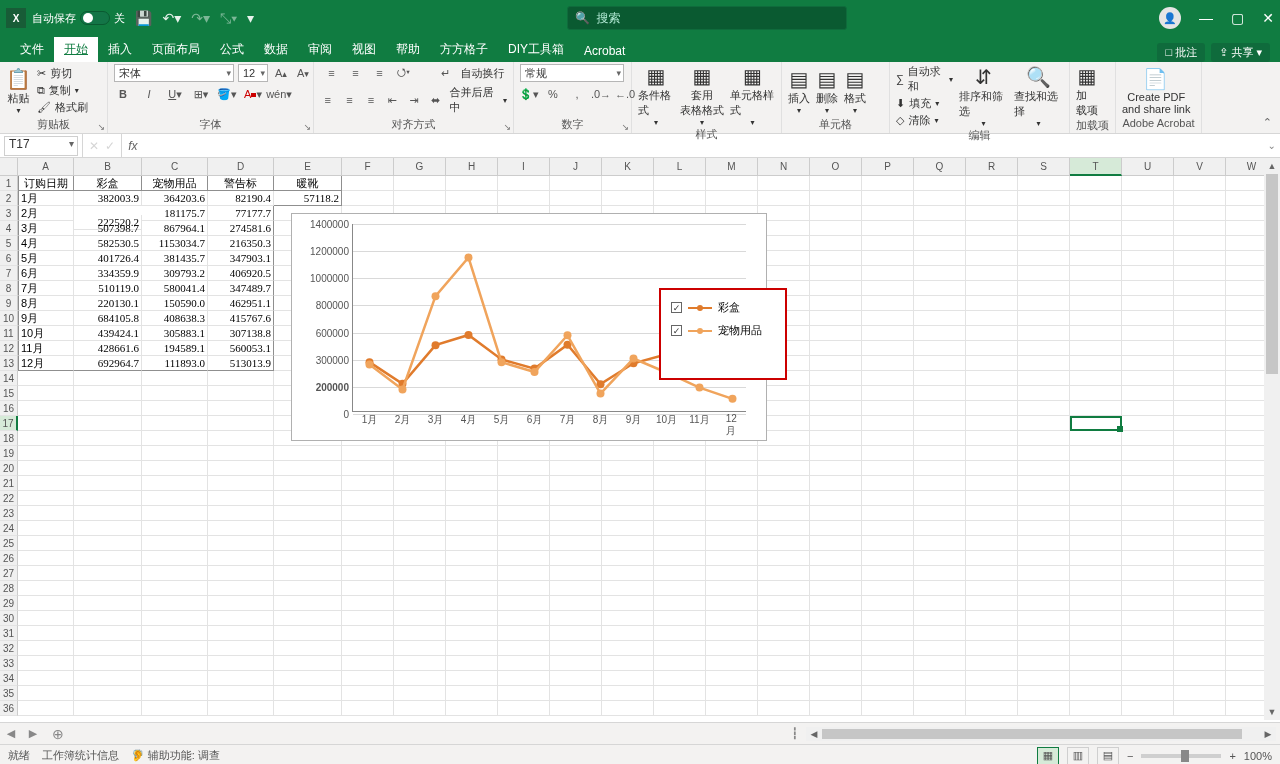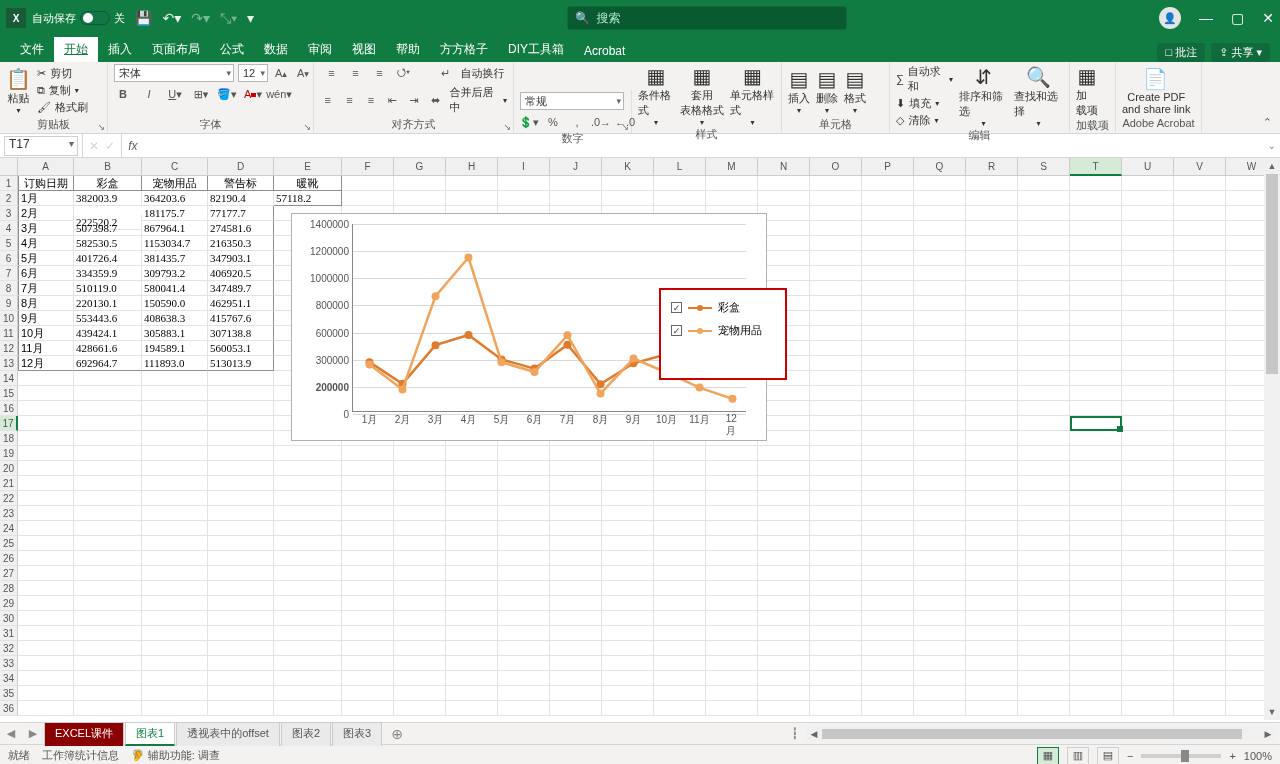--- a/index.html
+++ b/index.html
@@ -57,21 +57,21 @@
 .col-headers{height:18px;display:flex;}
 .corner{width:18px;height:18px;background:#f0f0f0;border-right:1px solid #ccc;border-bottom:1px solid #ccc;}
 .ch{flex:none;height:18px;background:#f0f0f0;border-right:1px solid #ccc;border-bottom:1px solid #ccc;text-align:center;font-size:10px;color:#555;line-height:18px;}
 .ch.active{background:#d6ead8;border-bottom:2px solid #107c41;}
 .rh{height:15px;background:#f0f0f0;border-right:1px solid #ccc;border-bottom:1px solid #e3e3e3;text-align:center;font-size:10px;color:#555;line-height:15px;}
 .rh.active{background:#d6ead8;border-right:2px solid #107c41;}
 .cells-wrap{flex:1;overflow:hidden;position:relative;}
 .cells{position:relative;}
 .row{display:flex;height:15px;}
 .cell{flex:none;border-right:1px solid #e3e3e3;border-bottom:1px solid #e3e3e3;height:15px;font-size:11px;padding:0 2px;line-height:15px;white-space:nowrap;overflow:hidden;}
-.cell.num{text-align:left;font-family:SimSun,serif;}
+.cell.num{text-align:right;font-family:SimSun,serif;}
 .cell.hdr{border-bottom:1px solid #8f8f8f;border-right:1px solid #8f8f8f;text-align:center;}
 .cell.hdr.first{border-left:1px solid #8f8f8f;}
 .cell.b-l{border-left:1px solid #8f8f8f;}
 .cell.b-r{border-right:1px solid #8f8f8f !important;}
 .cell.b-b{border-bottom:1px solid #8f8f8f;}
 .selected{position:absolute;border:2px solid #107c41;pointer-events:none;}
 .selected::after{content:"";position:absolute;width:6px;height:6px;background:#107c41;right:-3px;bottom:-3px;}
 
 
 .chart{position:absolute;background:#fff;border:1px solid #b0b0b0;}
@@ -236,21 +236,21 @@
         <span class="ic-btn">⇥</span>
         <span class="ic-btn">⬌</span>
           <span style="font-size:11px;">合并后居中</span>
           <span style="font-size:8px;">▾</span>
       </div>
     </div>
     <div class="label">对齐方式</div>
     <span class="dlg">↘</span>
   </div>
 
-  <div class="group" style="width:118px;margin-top:28px;">
+  <div class="group" style="width:118px;">
     <div class="body" style="flex-direction:column;gap:3px;align-items:flex-start;">
       <div class="sel" style="width:104px;">常规</div>
       <div class="font-row" style="gap:6px;">
         <span class="ic-btn">💲▾</span>
         <span class="ic-btn">%</span>
         <span class="ic-btn">,</span>
         <span class="ic-btn">.0→</span>
         <span class="ic-btn">←.0</span>
       </div>
     </div>
@@ -661,21 +661,21 @@
           <div class="cell" style="width: 52px;"></div>
           <div class="cell" style="width: 52px;"></div>
           <div class="cell" style="width: 52px;"></div>
           <div class="cell" style="width: 52px;"></div>
           <div class="cell" style="width: 52px;"></div>
           <div class="cell" style="width: 52px;"></div>
           <div class="cell" style="width: 52px;"></div>
         </div>
         <div class="row">
           <div class="cell b-l" style="width: 56px;">9月</div>
-          <div class="cell num" style="width: 68px;">553443.6</div>
+          <div class="cell num" style="width: 68px;">684105.8</div>
           <div class="cell num" style="width: 66px;">408638.3</div>
           <div class="cell num b-r" style="width: 66px;">415767.6</div>
           <div class="cell num" style="width: 68px;"></div>
           <div class="cell" style="width: 52px;"></div>
           <div class="cell" style="width: 52px;"></div>
           <div class="cell" style="width: 52px;"></div>
           <div class="cell" style="width: 52px;"></div>
           <div class="cell" style="width: 52px;"></div>
           <div class="cell" style="width: 52px;"></div>
           <div class="cell" style="width: 52px;"></div>
@@ -1427,27 +1427,20 @@
   <div class="thumb" style="height:200px;"></div>
   <div style="flex:1;"></div>
   <div class="arr">▼</div>
 </div>
 
 <div class="sheet-tabs-row">
   <div class="sheet-nav">
     <span>◀</span>
     <span>▶</span>
   </div>
-  <div id="sheets" style="display:flex;">
-      <div class="sheet-tab dark">EXCEL课件</div>
-      <div class="sheet-tab active">图表1</div>
-      <div class="sheet-tab ">透视表中的offset</div>
-      <div class="sheet-tab ">图表2</div>
-      <div class="sheet-tab ">图表3</div>
-    </div>
   <span class="add-sheet">⊕</span>
   <div class="hscroll-region">
     <span style="color:#888;margin-right:8px;">┇</span>
     <div class="hscroll">
       <div class="arr">◀</div>
       <div class="track">
           <div class="thumb"></div>
         </div>
       <div class="arr">▶</div>
     </div>

